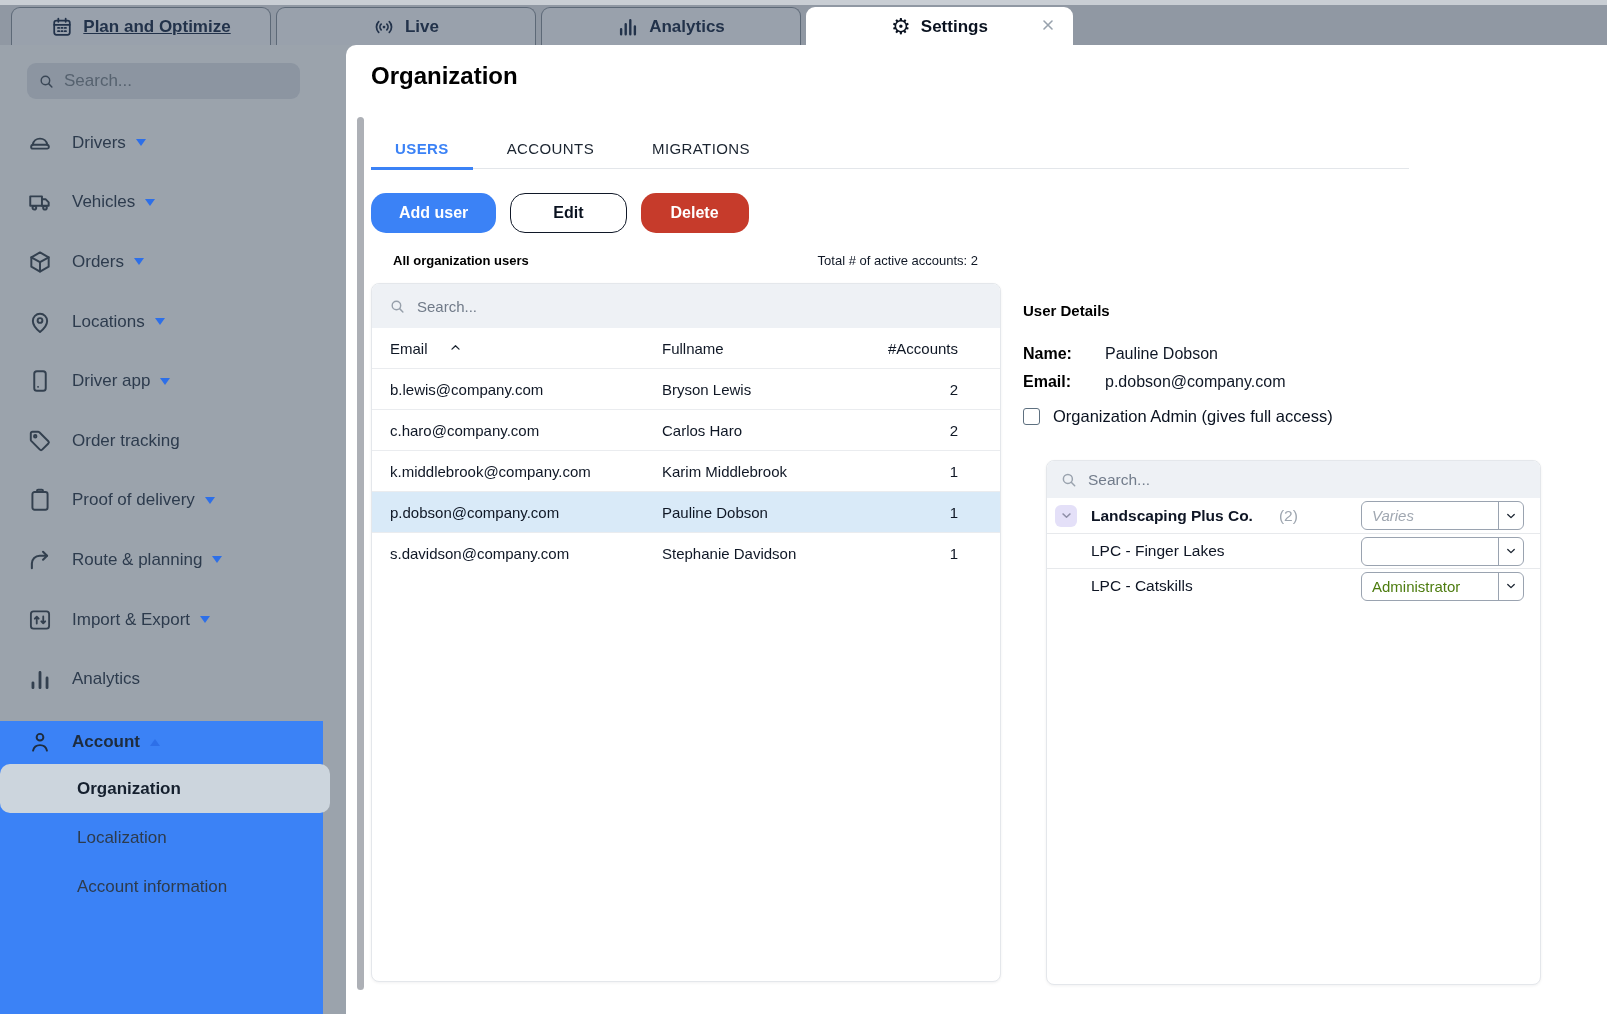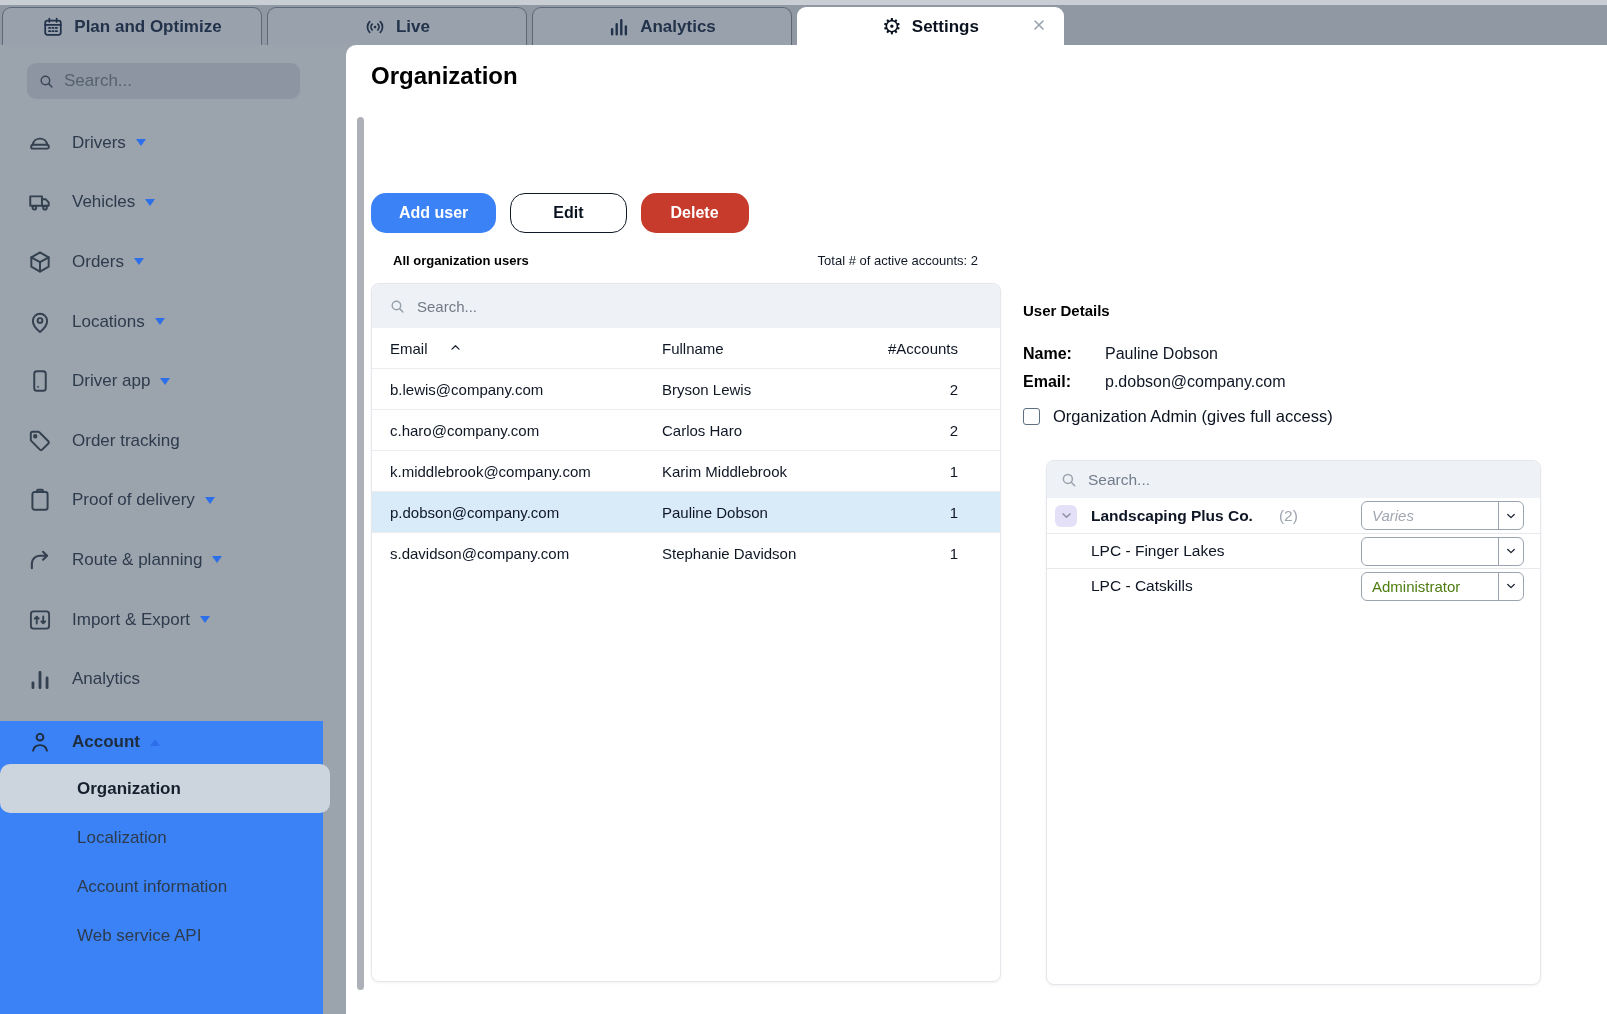--- a/index.html
+++ b/index.html
@@ -6,21 +6,21 @@
   html,body { width:1607px; height:1014px; overflow:hidden; }
   body { font-family:"Liberation Sans","DejaVu Sans",sans-serif; color:#0F1725; background:#9BA3AC; }
 
   
   .topstrip { height:5px; background:#C9CED4; }
   .tabrow { height:40px; background:#9098A3; display:flex; align-items:flex-end; }
   .toptab { display:flex; align-items:center; justify-content:center; gap:10px;
             height:38px; width:260px; margin-left:5px; background:#99A1AC;
             border:1.5px solid #5D6977; border-bottom:none; border-radius:9px 9px 0 0;
             color:#22324A; font-size:17px; font-weight:700; position:relative; cursor:pointer; }
-  .toptab:first-child { margin-left:2px; }
+  .toptab:first-child { margin-left:11px;text-decoration:underline; }
   .toptab.active { background:#FFFFFF; border-color:transparent; color:#0A1220; width:267px; }
   .tab-icon { display:flex; align-items:center; }
   .tab-icon svg { width:22px; height:22px; }
   .gear-glyph { font-size:22px; line-height:1; font-family:"DejaVu Sans",sans-serif; font-weight:400; }
   .tab-close { position:absolute; right:14px; top:50%; transform:translateY(-50%);
                width:20px; height:20px; color:#98A2AD; background:none; border:none; cursor:pointer; }
   .tab-close svg { width:16px; height:16px; }
 
   
   .bodyrow { display:flex; height:969px; background:#9BA3AC;gap:23px; }
@@ -300,30 +300,32 @@
       <div class="s-subwrap" id="ssubs">
           <div class="s-sub selected">
     <span class="s-sub-label">Organization</span>
   </div>
           <div class="s-sub">
     <span class="s-sub-label">Localization</span>
   </div>
           <div class="s-sub">
     <span class="s-sub-label">Account information</span>
   </div>
-          <div class="s-sub">
-    <span class="s-sub-label">Web service API</span>
-  </div>
         </div>
     </div>
   </div>
 
   <div class="main">
     <div class="scroll-thumb"></div>
     <h1 class="m-title">Organization</h1>
+    <div class="m-tabs" id="mtabs">
+        <div class="m-tab active">USERS</div>
+        <div class="m-tab">ACCOUNTS</div>
+        <div class="m-tab">MIGRATIONS</div>
+      </div>
 
     <div class="m-actions">
       <button class="btn btn-add">Add user</button>
       <button class="btn btn-edit">Edit</button>
       <button class="btn btn-delete">Delete</button>
     </div>
 
     <div class="m-listhead">
       <span class="lh-title">All organization users</span>
       <span class="lh-total">Total # of active accounts: 2</span>

